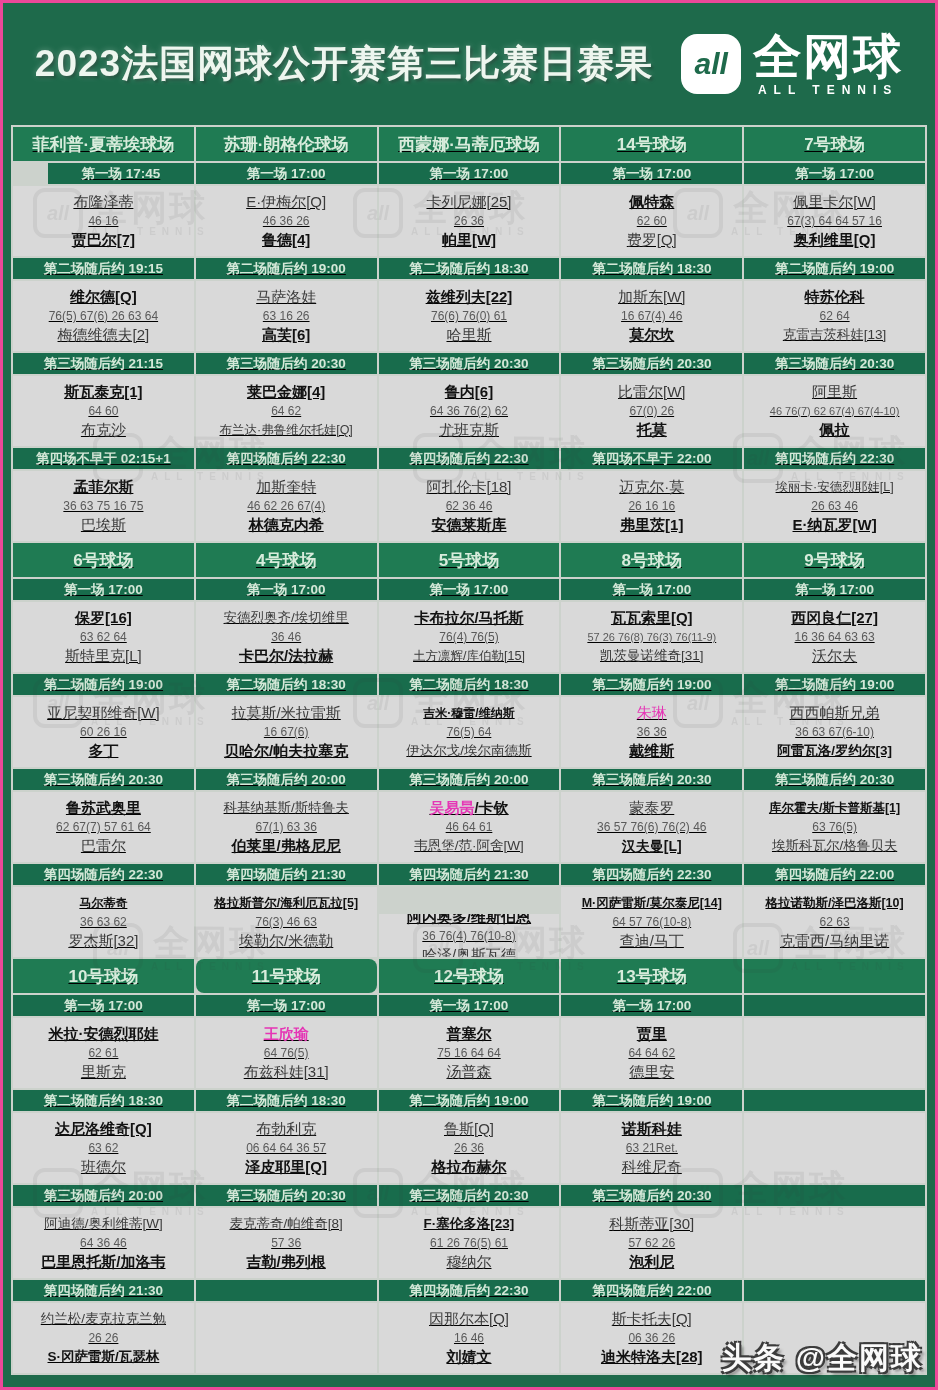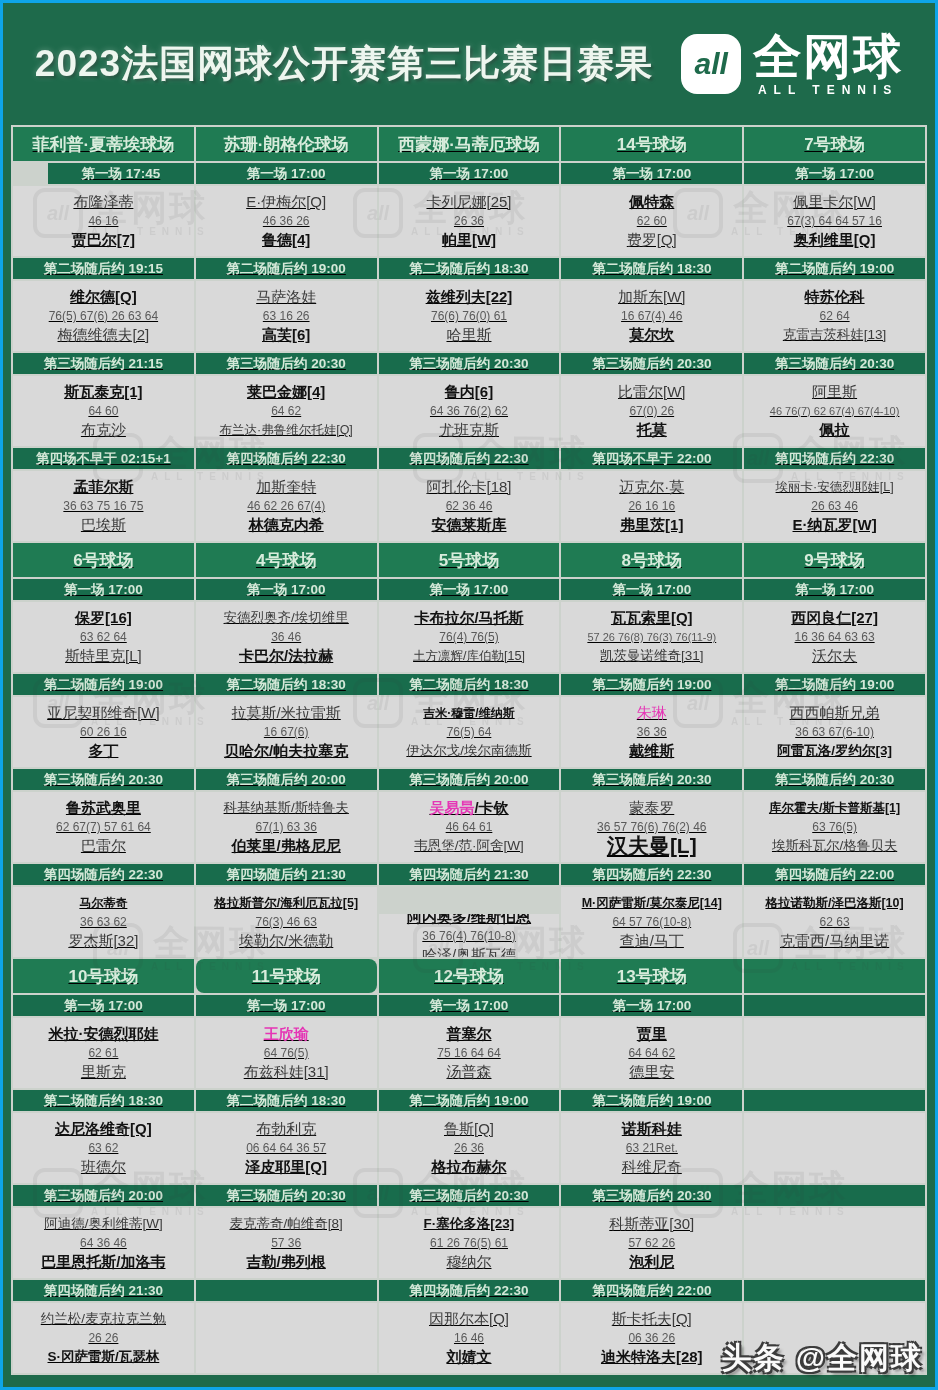--- a/index.html
+++ b/index.html
@@ -1,18 +1,18 @@
 <!DOCTYPE html>
 <html><head>
 <meta charset="utf-8">
 <style>
   html,body{margin:0;padding:0;background:#2a2a2a;}
   .frame{
     width:938px;height:1390px;box-sizing:border-box;position:relative;overflow:hidden;
-    background:#1e6a4b;border:3px solid #0ea5e9;
+    background:#1e6a4b;border:3px solid #ec4899;
     font-family:"Liberation Sans","DejaVu Sans",sans-serif;
   }
   
   .header{height:122px;display:flex;align-items:center;justify-content:center;gap:28px;}
   .title{
     font-size:37px;font-weight:800;color:#eef6ef;letter-spacing:1px;
     text-shadow:0 0 6px rgba(255,255,255,.30), 2px 2px 3px rgba(0,0,0,.35);
   }
   .logo{display:flex;align-items:center;gap:12px;}
   .logo-badge{
@@ -374,21 +374,21 @@
           <div class="p" style="font-size: 15px;"><span class="cn">朱琳</span></div>
           <div class="s">36 36</div>
           <div class="p win" style="font-size: 15px;">戴维斯</div>
         </div>
         <div class="time-bar" style="grid-area: 6 / 4;">
           <span>第三场随后约 20:30</span>
         </div>
         <div class="cell" style="grid-area: 7 / 4;">
           <div class="p" style="font-size: 15px;">蒙泰罗</div>
           <div class="s">36 57 76(6) 76(2) 46</div>
-          <div class="p win" style="font-size: 21px;">汉夫曼[L]</div>
+          <div class="p win" style="font-size: 14px;">汉夫曼[L]</div>
         </div>
         <div class="time-bar" style="grid-area: 8 / 4;">
           <span>第四场随后约 22:30</span>
         </div>
         <div class="cell" style="grid-area: 9 / 4;">
           <div class="p win" style="font-size: 12.5px;">M·冈萨雷斯/莫尔泰尼[14]</div>
           <div class="s">64 57 76(10-8)</div>
           <div class="p" style="font-size: 15px;">查迪/马丁</div>
         </div>
         <div class="court-bar" style="grid-area: 1 / 5;">

